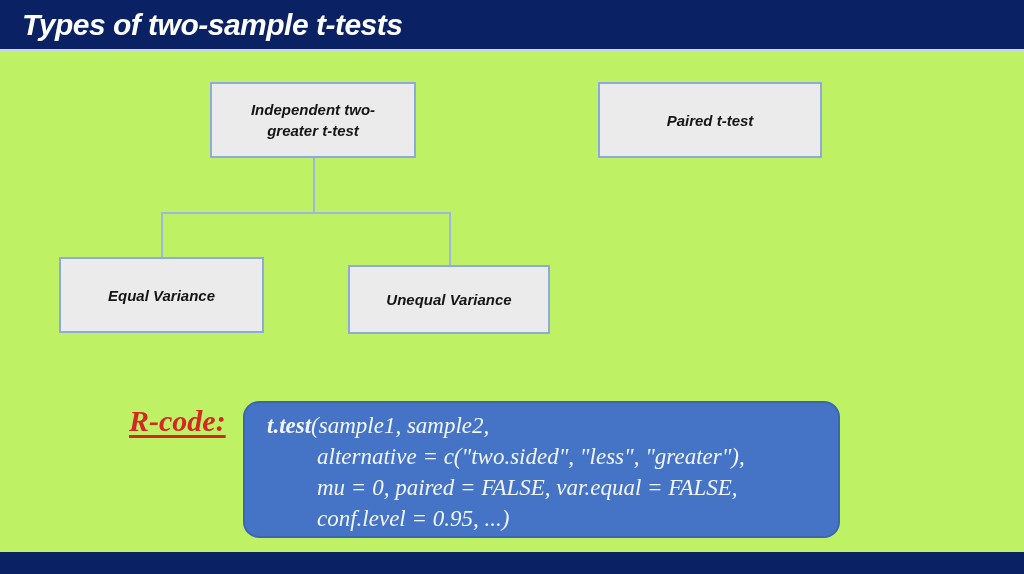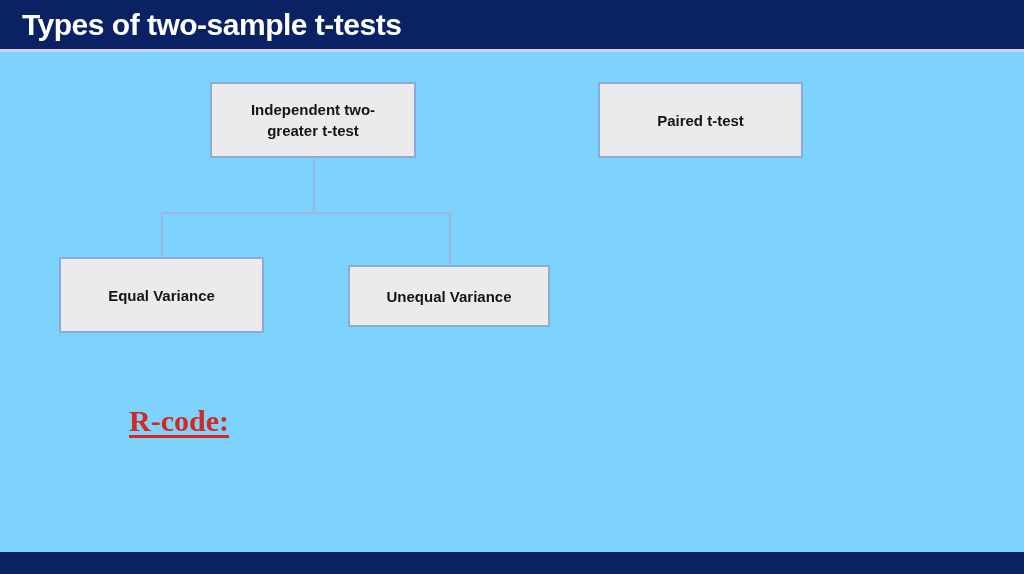--- a/index.html
+++ b/index.html
@@ -1,23 +1,24 @@
 <!DOCTYPE html>
 <html style="--navy: #0a2263; --separator: #cdd3e4; --node-fill: #ebebeb; --node-border: #8ea9db; --connector: #9fb6de; --code-fill: #4574c6; --code-border: #3c66b0; --code-text: #f2f5fb; --red: #d32823;"><head>
 <meta charset="utf-8">
 <style>
   * { margin: 0; padding: 0; box-sizing: border-box; }
   html, body { background: #555; }
   .slide {
     position: relative;
     width: 1024px;
     height: 574px;
-    background: #7dd3fc;
+    background: #bef264;
     overflow: hidden;
     font-family: "Liberation Sans", sans-serif;
+    font-style: italic;
   }
 
   
   .topbar {
     position: absolute;
     left: 0; top: 0;
     width: 1024px; height: 52px;
     background: var(--navy, #0a2263);
     border-bottom: 3px solid var(--separator, #cdd3e4);
   }
@@ -42,23 +43,23 @@
     align-items: center;
     justify-content: center;
     text-align: center;
     color: #151515;
     font-size: 15px;
     font-weight: bold;
     line-height: 1.4;
   }
   .node-label { white-space: pre-line; }
   .node-independent { left: 210px; top: 82px;  width: 206px; height: 76px; }
-  .node-paired      { left: 598px; top: 82px;  width: 205px; height: 76px; }
+  .node-paired      { left: 598px; top: 82px;  width: 224px; height: 76px; }
   .node-equal       { left: 59px;  top: 257px; width: 205px; height: 76px; }
-  .node-unequal     { left: 348px; top: 265px; width: 202px; height: 62px; }
+  .node-unequal     { left: 348px; top: 265px; width: 202px; height: 69px; }
 
   
   .conn {
     position: absolute;
     background: var(--connector, #9fb6de);
   }
   .conn-v1 { left: 313px; top: 158px; width: 1.5px; height: 55px; }
   .conn-h  { left: 161px; top: 212px; width: 289px; height: 1.5px; }
   .conn-v2 { left: 161px; top: 212px; width: 1.5px; height: 53px; }
   .conn-v3 { left: 449px; top: 212px; width: 1.5px; height: 53px; }
@@ -130,16 +131,22 @@
   <div class="node node-equal">
     <span class="node-label">Equal Variance</span>
   </div>
 
   <div class="node node-unequal">
     <span class="node-label">Unequal Variance</span>
   </div>
 
   <div class="rcode-label">R-code:</div>
 
+  <div class="code-box">
+    <div class="code-line"><span class="code-bold">t.test</span><span>(sample1, sample2,</span></div>
+    <div class="code-line indent">alternative = c("two.sided", "less", "greater"),</div>
+    <div class="code-line indent">mu = 0, paired = FALSE, var.equal = FALSE,</div>
+    <div class="code-line indent">conf.level = 0.95, ...)</div>
+  </div>
 
   <footer class="bottombar"></footer>
 
 </div>
 
 </body></html>

